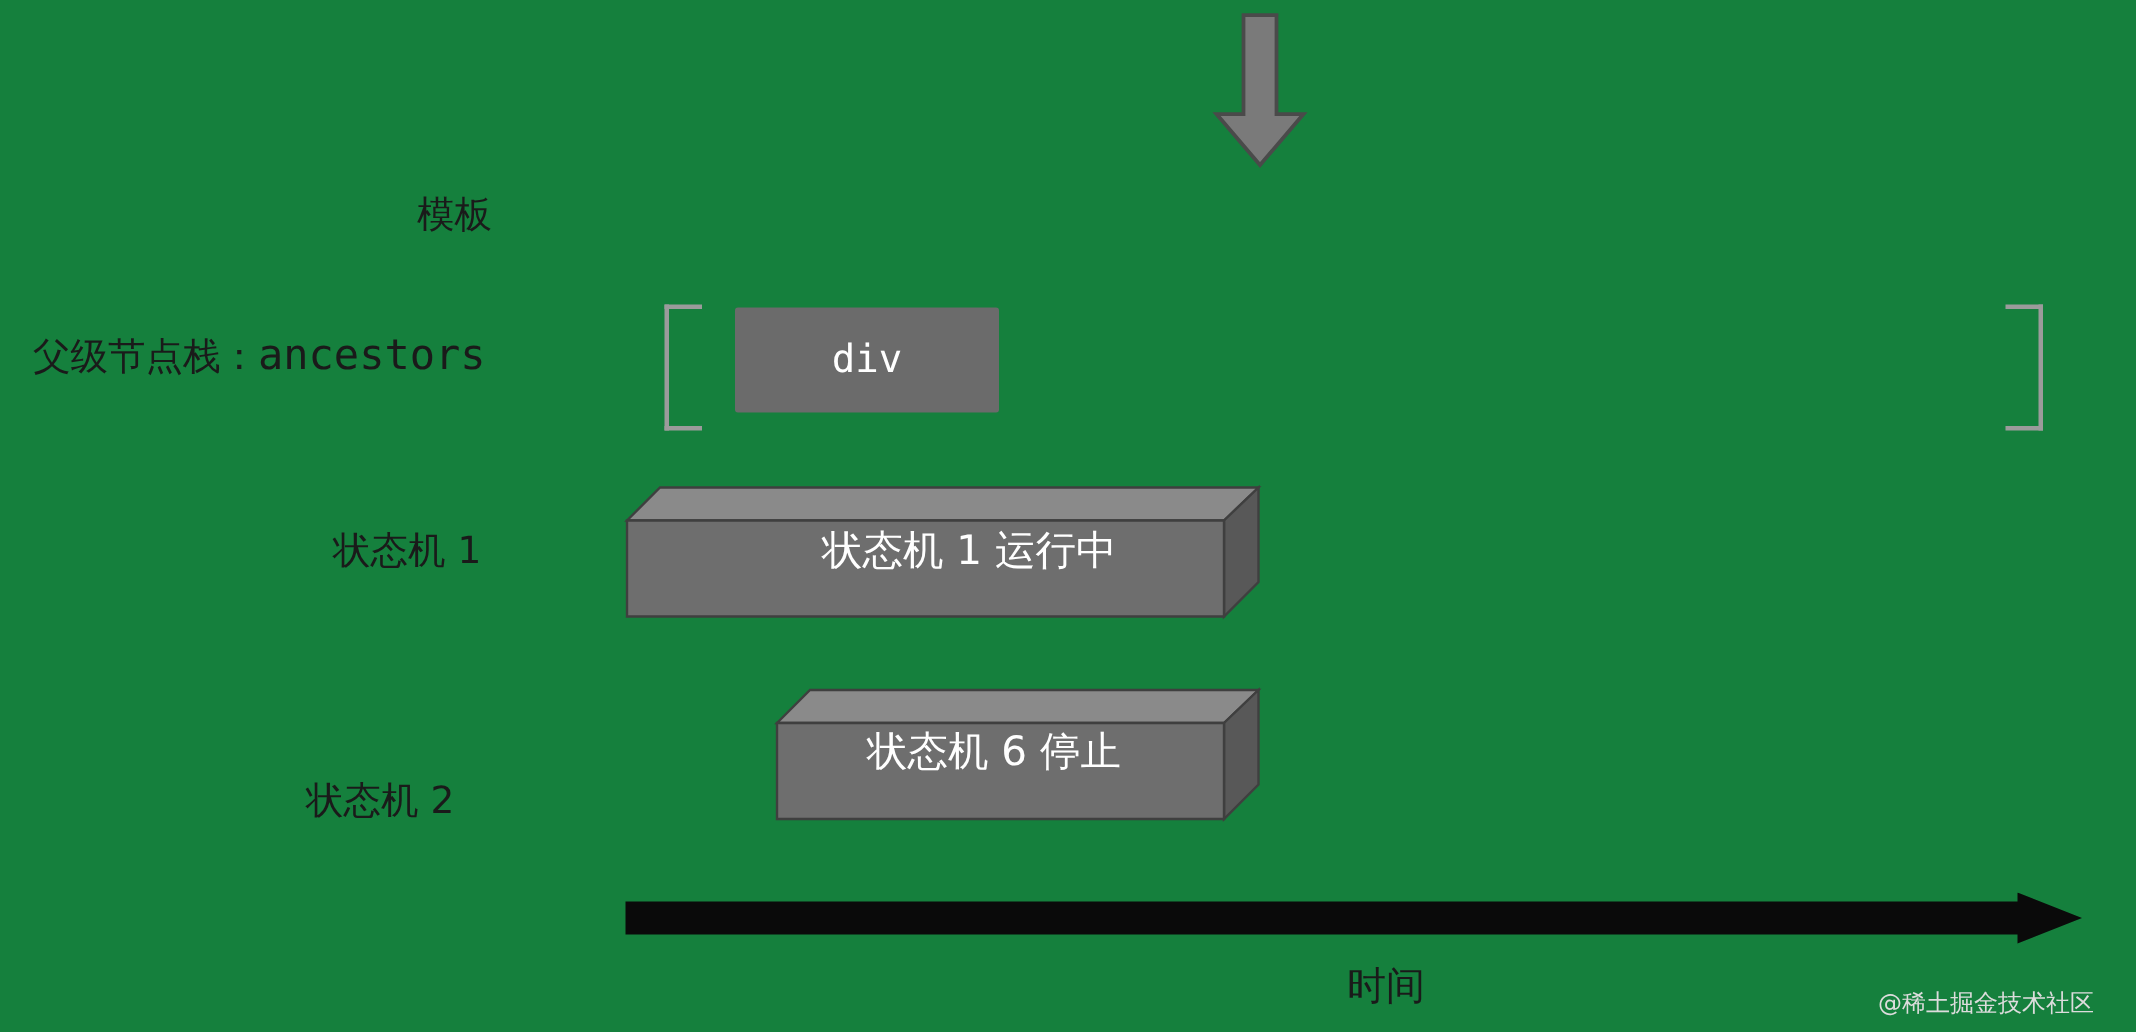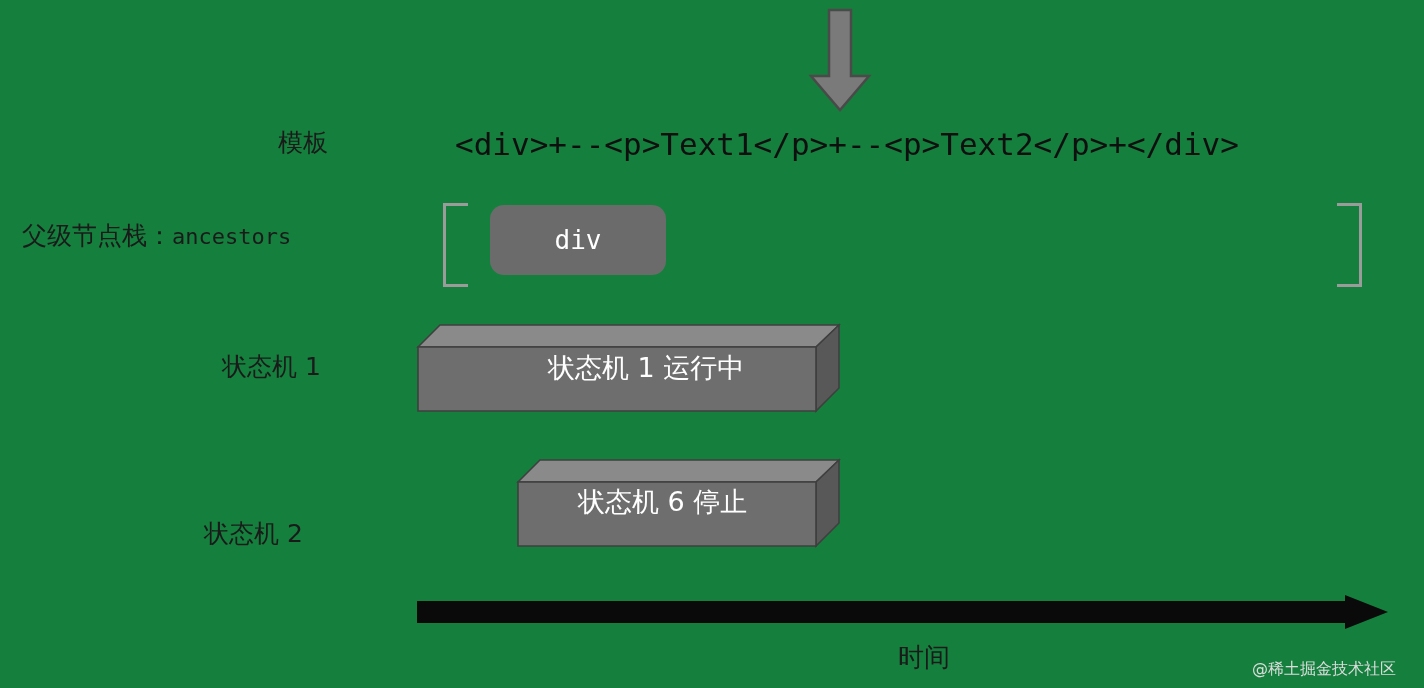--- a/index.html
+++ b/index.html
@@ -36,21 +36,21 @@
     white-space: nowrap;
     font-family: "DejaVu Sans", "Liberation Sans", sans-serif;
   }
   .label-template { left: 278px;  top: 130px; }
   .label-ancestors { left: 22px;  top: 223px; }
   .label-sm1      { left: 222px;  top: 354px; }
   .label-sm2      { left: 204px;  top: 489px; margin-top: 32px; }
 
   .mono-inline {
     font-family: "DejaVu Sans Mono", "Liberation Mono", monospace;
-    font-size: 22px;
+    font-size: 28px;
   }
 
   
   .template-code {
     position: absolute;
     left: 455px;
     top: 126px;
     font-family: "DejaVu Sans Mono", "Liberation Mono", monospace;
     font-size: 31px;
     letter-spacing: 0px;
@@ -71,21 +71,21 @@
   .bracket-right { left: 1337px; border-right: 3px solid #9b9b9b; }
 
   
   .stack-chip {
     position: absolute;
     left: 490px;
     top: 205px;
     width: 176px;
     height: 70px;
     background: #6b6b6b;
-    border-radius: 14px;
+    border-radius: 2px;
     display: flex;
     align-items: center;
     justify-content: center;
     color: #ffffff;
     font-family: "DejaVu Sans Mono", "Liberation Mono", monospace;
     font-size: 26px;
   }
 
   
   .box3d { position: absolute; }
@@ -141,21 +141,20 @@
 <div id="canvas">
 
   <div class="down-arrow">
     <svg width="70" height="105" viewBox="0 0 70 105" xmlns="http://www.w3.org/2000/svg">
       <polygon points="24,2 46,2 46,68 64,68 35,102 6,68 24,68" fill="#7a7a7a" stroke="#4a4a4a" stroke-width="2.5" stroke-linejoin="miter"></polygon>
     </svg>
   </div>
 
   <div class="row-label label-template">模板</div>
 
-  <div class="template-code">&lt;div&gt;+--&lt;p&gt;Text1&lt;/p&gt;+--&lt;p&gt;Text2&lt;/p&gt;+&lt;/div&gt;</div>
 
   <div class="row-label label-ancestors">
     <span>父级节点栈：</span><span class="mono-inline">ancestors</span>
   </div>
 
   <div class="bracket bracket-left"></div>
   <div class="bracket bracket-right"></div>
 
   <div class="stack-chip">div</div>
 

